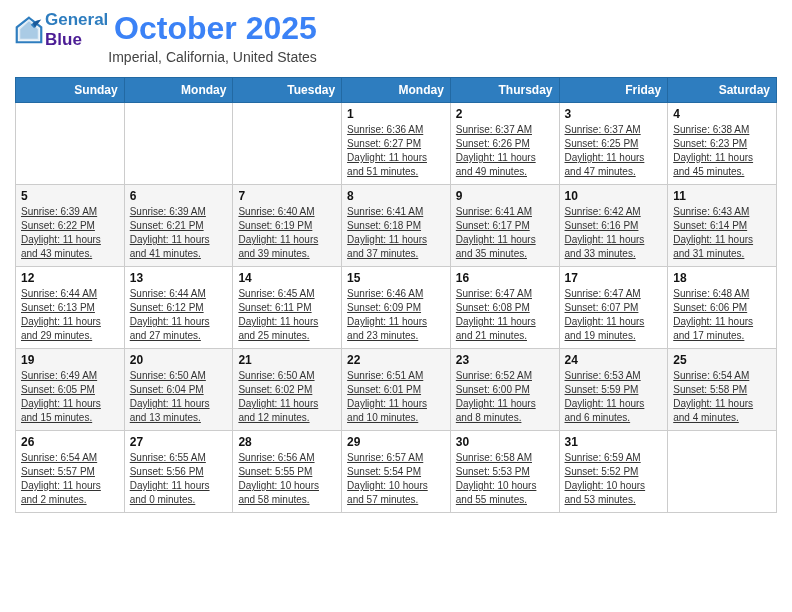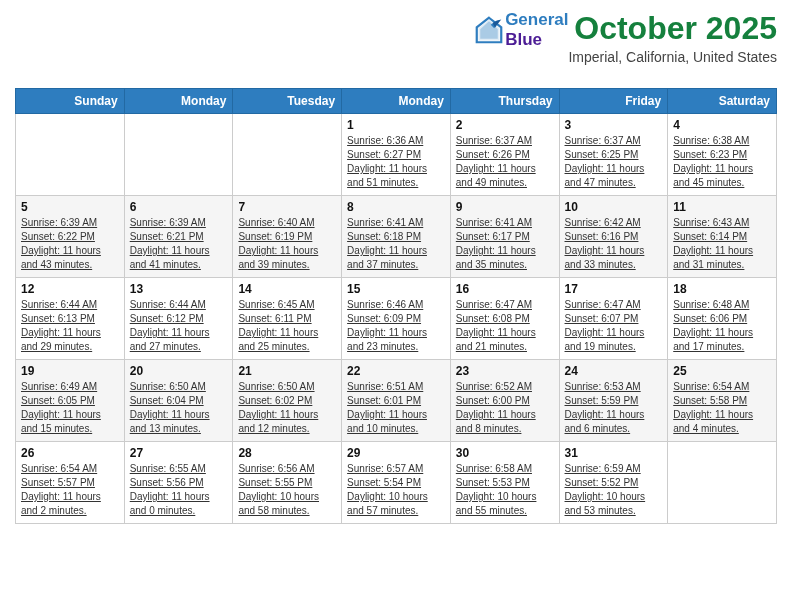--- a/index.html
+++ b/index.html
@@ -9,40 +9,40 @@
       width: 792px;
       height: 612px;
       overflow: hidden;
     }
     .container {
       width: 792px;
       padding: 10px 15px 10px 15px;
     }
     .header {
       display: flex;
-      justify-content: flex-end;
+      justify-content: flex-start;
       align-items: flex-start;
-      margin-bottom: 23px;
+      margin-bottom: 12px;
     }
     .logo {
       display: flex;
       align-items: center;
     }
     .logo-icon {
       width: 28px;
       height: 28px;
       margin-right: 2px;
     }
     .title-area {
       text-align: right;
     }
     .month-title {
       font-size: 32px;
       font-weight: bold;
-      color: #15803d;
+      color: #3b82f6;
     }
     .location {
       font-size: 14px;
       color: #444;
       margin-top: 2px;
     }
     .calendar {
       width: 100%;
       border-collapse: collapse;
       border: 1px solid #ccc;

